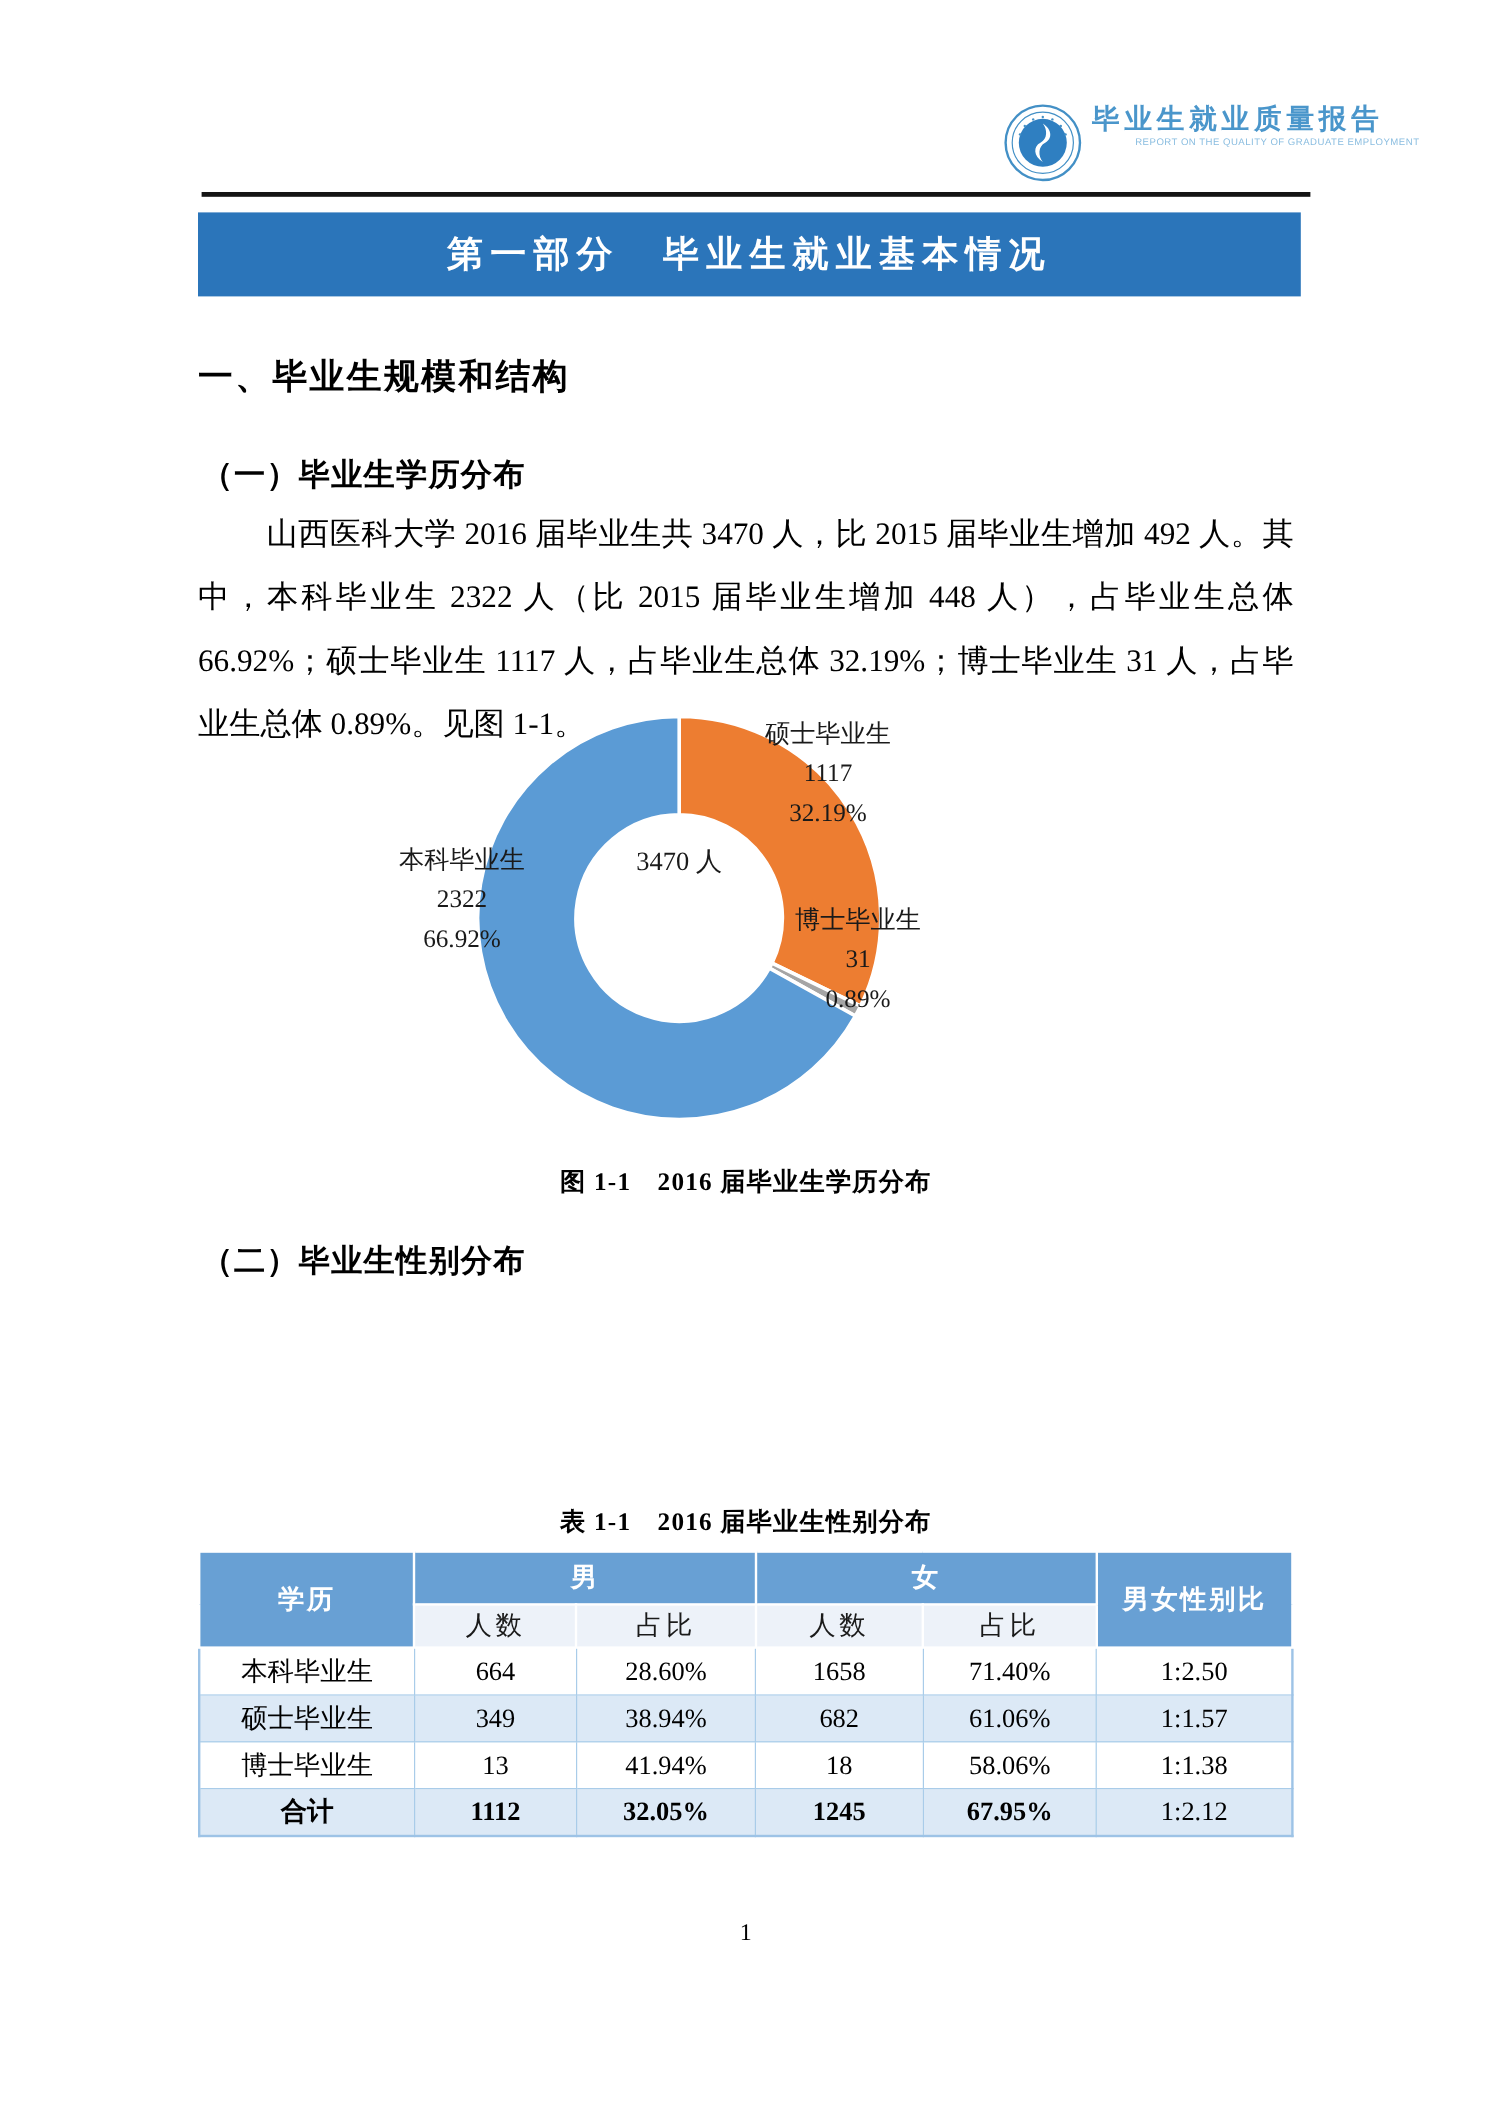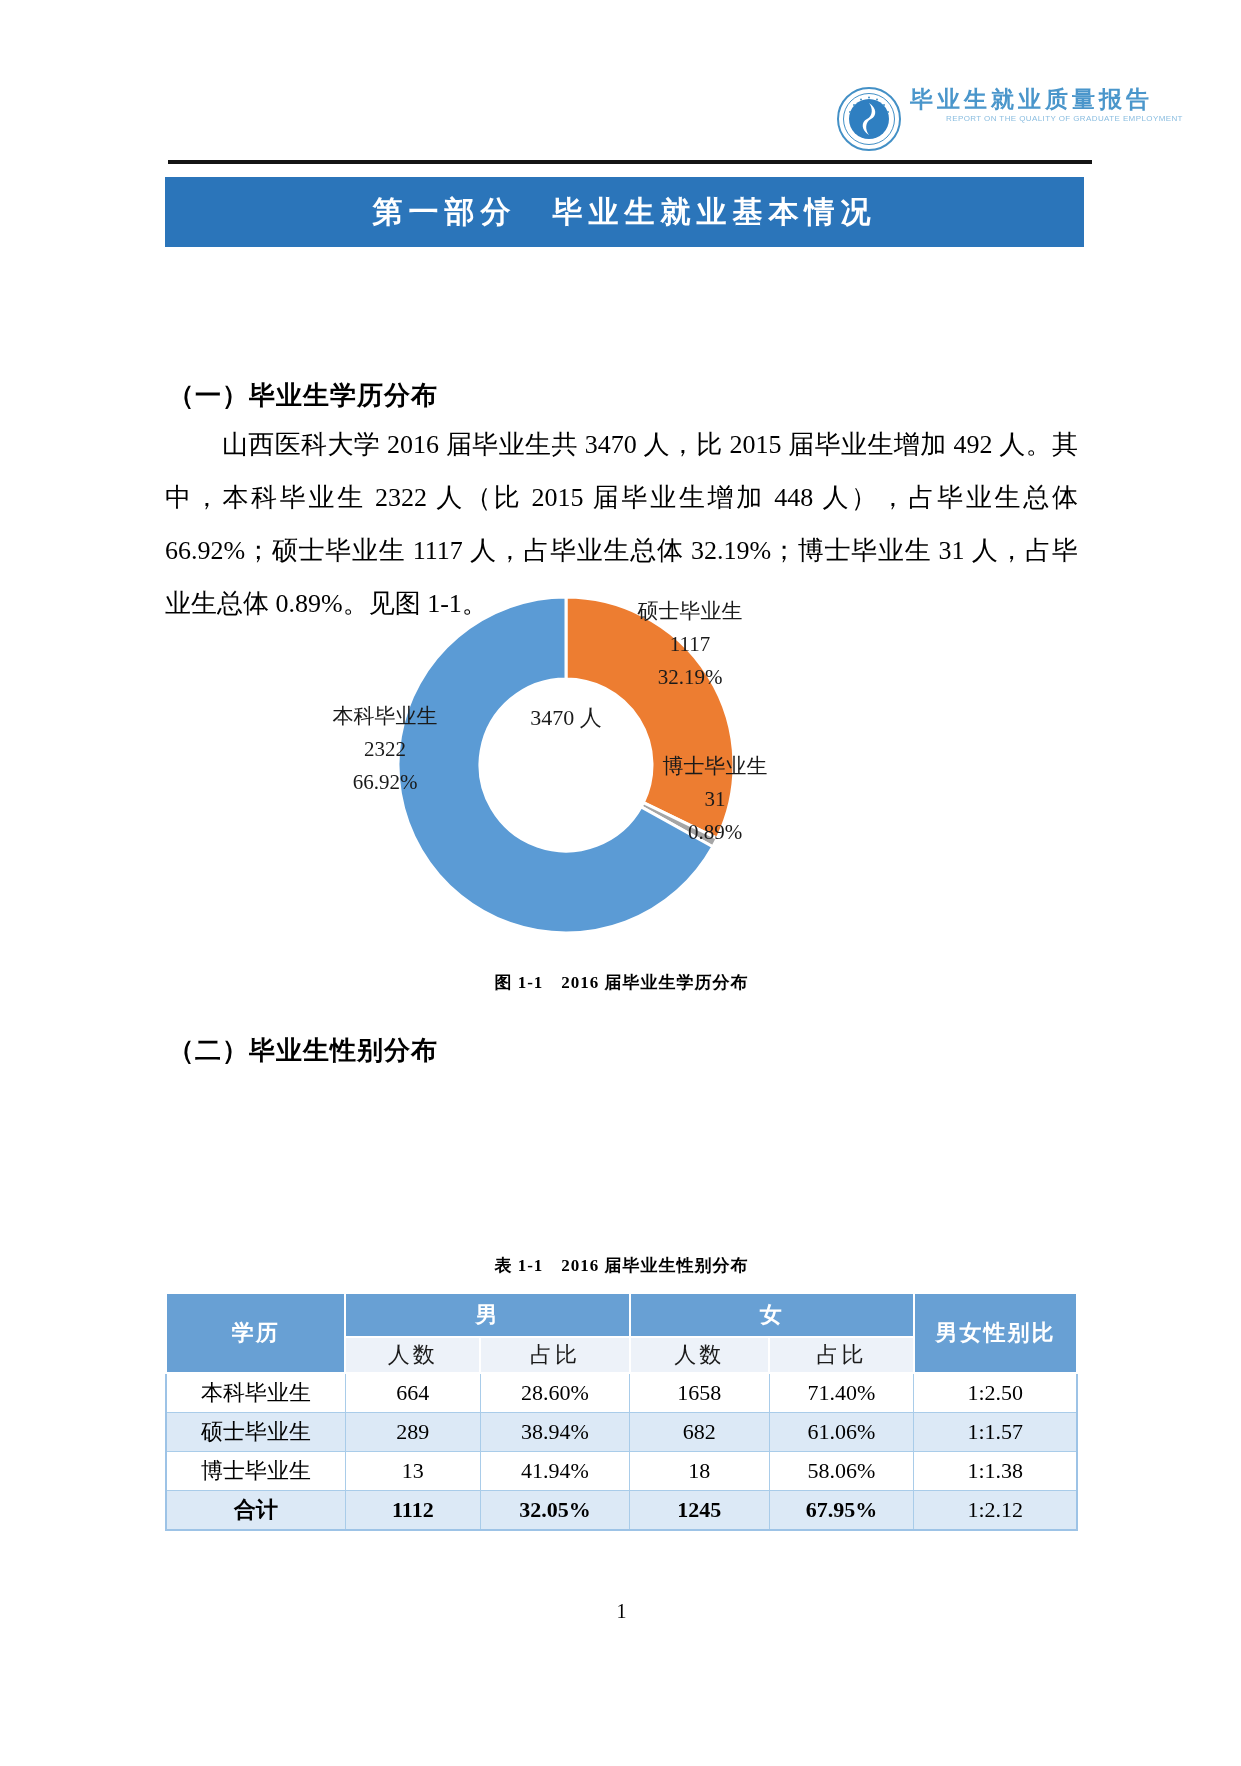--- a/index.html
+++ b/index.html
@@ -49,21 +49,21 @@
   .chart { position:absolute; left:150px; top:585px; width:940px; height:375px; }
   .chart svg { position:absolute; left:241px; top:5px; }
   .slice-label, .donut-center { position:absolute; text-align:center; font-size:21px; line-height:33px; color:#1a1a1a; }
   .lbl-0 { left:455px; top:10px;  width:170px; }  
   .lbl-1 { left:480px; top:165px; width:170px; }  
   .lbl-2 { left:150px; top:115px; width:170px; }  
   .donut-center { left:316px; top:116px; width:200px; font-size:22px; }
 
   .caption {
     position:absolute; left:165px; width:913px; margin:0; text-align:center;
-    font-weight:bold; font-size:17px; letter-spacing:1px;
+    font-weight:bold; font-size:21px; letter-spacing:1px;
   }
   .cap-fig { top:971px; }
   .cap-tbl { top:1254px; }
 
   
   .gtable {
     position:absolute; left:165px; top:1292px; width:913px;
     border-collapse:collapse; table-layout:fixed; font-size:22px;
     border:2px solid #9dc3e6;
   }
@@ -106,20 +106,21 @@
     </svg>
     <div>
       <div class="brand-cn">毕业生就业质量报告</div>
       <div class="brand-en">REPORT ON THE QUALITY OF GRADUATE EMPLOYMENT</div>
     </div>
   </div>
   <div class="top-rule"></div>
 
   <div class="banner">第一部分　毕业生就业基本情况</div>
 
+  <h2 class="h-sec">一、毕业生规模和结构</h2>
   <h3 class="h-sub h-sub1">（一）毕业生学历分布</h3>
   <p class="para para1">山西医科大学 2016 届毕业生共 3470 人，比 2015 届毕业生增加 492 人。其中，本科毕业生 2322 人（比 2015 届毕业生增加 448 人），占毕业生总体 66.92%；硕士毕业生 1117 人，占毕业生总体 32.19%；博士毕业生 31 人，占毕业生总体 0.89%。见图 1-1。</p>
 
   <div class="chart">
     <svg width="350" height="350" viewBox="0 0 350 350">
         <path d="M175,7 A168,168 0 0 1 326.14526368352955,248.34241110051076 L252.37198021894966,212.54432949192812 A86,86 0 0 0 175,89 Z" fill="#ED7D31" stroke="#ffffff" stroke-width="3"></path>
         <path d="M326.14526368352955,248.34241110051076 A168,168 0 0 1 321.7925005917357,256.70655891680474 L250.14378006481707,216.82597658836434 A86,86 0 0 0 252.37198021894966,212.54432949192812 Z" fill="#A5A5A5" stroke="#ffffff" stroke-width="3"></path>
         <path d="M321.7925005917357,256.70655891680474 A168,168 0 1 1 174.99999999999997,7 L174.99999999999997,89 A86,86 0 1 0 250.14378006481707,216.82597658836434 Z" fill="#5B9BD5" stroke="#ffffff" stroke-width="3"></path>
       </svg>
     <div>
@@ -173,21 +174,21 @@
         <tr>
           <td>本科毕业生</td>
           <td>664</td>
           <td>28.60%</td>
           <td>1658</td>
           <td>71.40%</td>
           <td>1:2.50</td>
         </tr>
         <tr class="stripe">
           <td>硕士毕业生</td>
-          <td>289</td>
+          <td>349</td>
           <td>38.94%</td>
           <td>682</td>
           <td>61.06%</td>
           <td>1:1.57</td>
         </tr>
         <tr>
           <td>博士毕业生</td>
           <td>13</td>
           <td>41.94%</td>
           <td>18</td>

